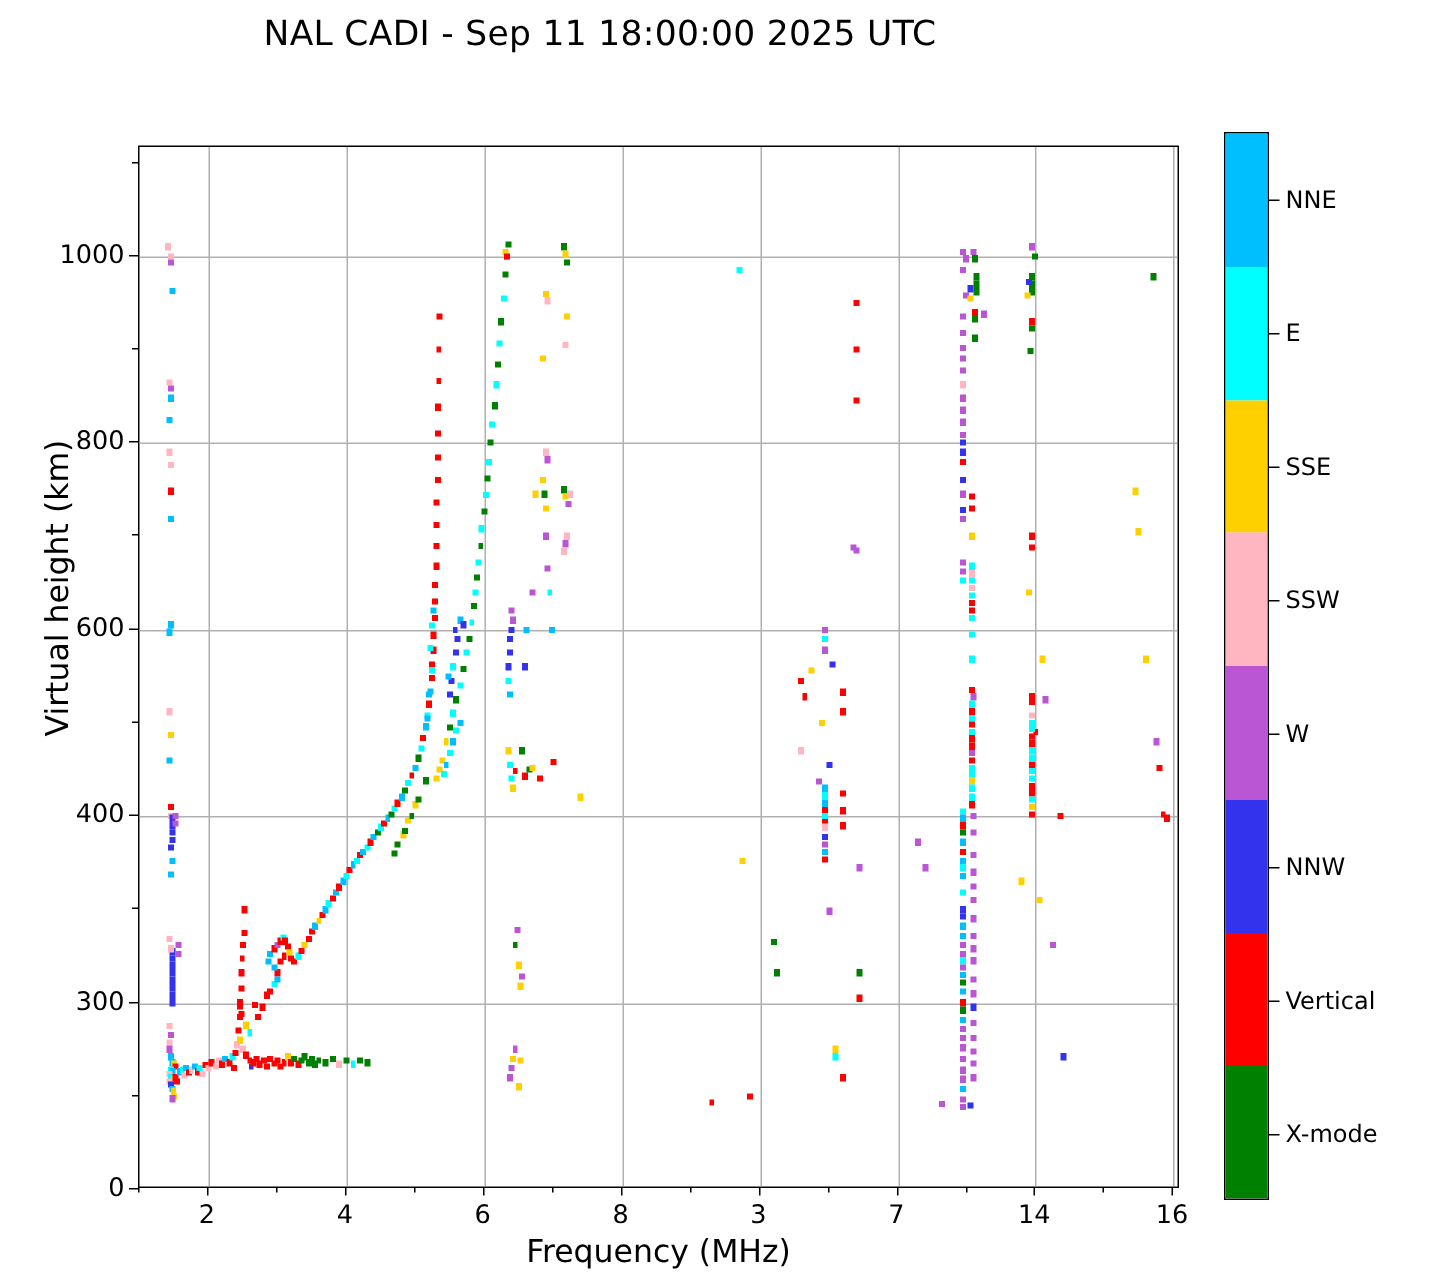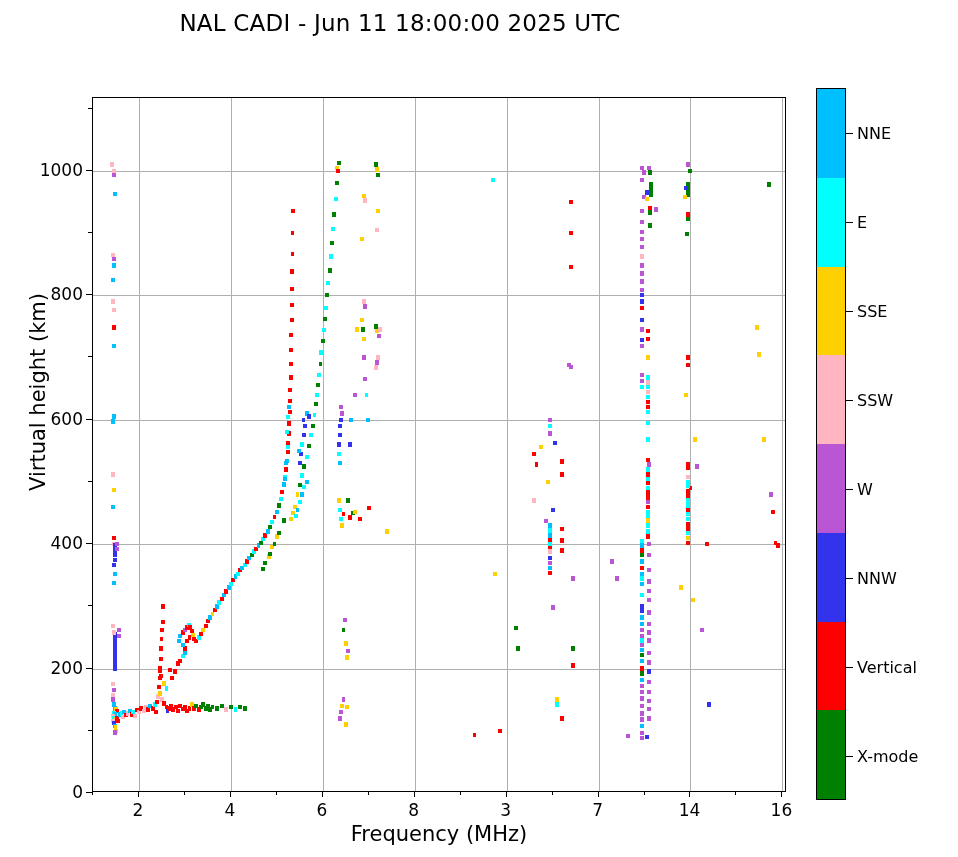--- a/index.html
+++ b/index.html
@@ -32,21 +32,21 @@
   #cbar{position:absolute;left:816px;top:88px;width:30px;height:712px;
         border:1.2px solid #000;box-sizing:border-box;overflow:hidden;}
   .cseg{width:100%;}
   .ctick{position:absolute;left:846px;width:7px;height:1.3px;background:#000;}
   .clbl{position:absolute;left:857px;font-size:16px;white-space:nowrap;
         transform:translateY(-50%);}
 </style>
 </head>
 <body>
 
-<div id="title">NAL CADI - Jun 11 18:00:00 2025 UTC</div>
+<div id="title">NAL CADI - Sep 11 18:00:00 2025 UTC</div>
 
 <div id="plotwrap">
   <div id="plotframe">
       <div class="gridv" style="left: 45.9603px;"></div>
       <div class="gridv" style="left: 137.881px;"></div>
       <div class="gridv" style="left: 229.801px;"></div>
       <div class="gridv" style="left: 321.722px;"></div>
       <div class="gridv" style="left: 413.642px;"></div>
       <div class="gridv" style="left: 505.563px;"></div>
       <div class="gridv" style="left: 597.483px;"></div>
@@ -623,21 +623,21 @@
       <div class="tickxm" style="left: 91.9205px;"></div>
       <div class="tickxm" style="left: 183.841px;"></div>
       <div class="tickxm" style="left: 275.762px;"></div>
       <div class="tickxm" style="left: 367.682px;"></div>
       <div class="tickxm" style="left: 459.603px;"></div>
       <div class="tickxm" style="left: 551.523px;"></div>
       <div class="tickxm" style="left: 643.444px;"></div>
       <div class="ticky" style="top: 695px;"></div>
       <div class="lbly" style="top: 695px;">0</div>
       <div class="ticky" style="top: 570.56px;"></div>
-      <div class="lbly" style="top: 570.56px;">200</div>
+      <div class="lbly" style="top: 570.56px;">300</div>
       <div class="ticky" style="top: 446.119px;"></div>
       <div class="lbly" style="top: 446.119px; margin-left: 41px;">400</div>
       <div class="ticky" style="top: 321.679px;"></div>
       <div class="lbly" style="top: 321.679px;">600</div>
       <div class="ticky" style="top: 197.238px;"></div>
       <div class="lbly" style="top: 197.238px;">800</div>
       <div class="ticky" style="top: 72.7977px;"></div>
       <div class="lbly" style="top: 72.7977px;">1000</div>
       <div class="tickym" style="top: 632.78px;"></div>
       <div class="tickym" style="top: 508.339px;"></div>

